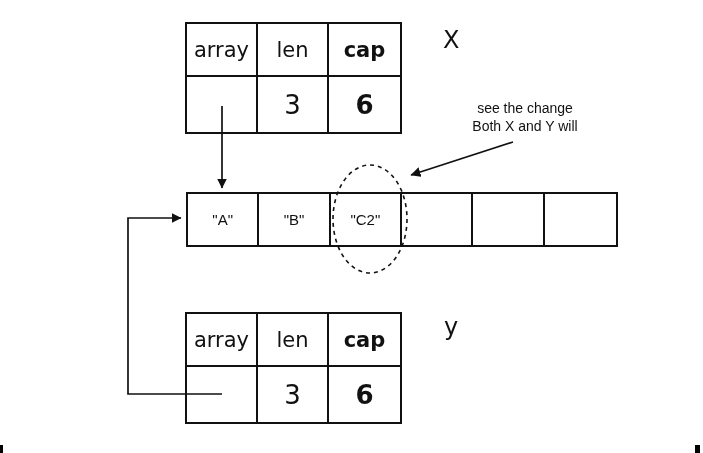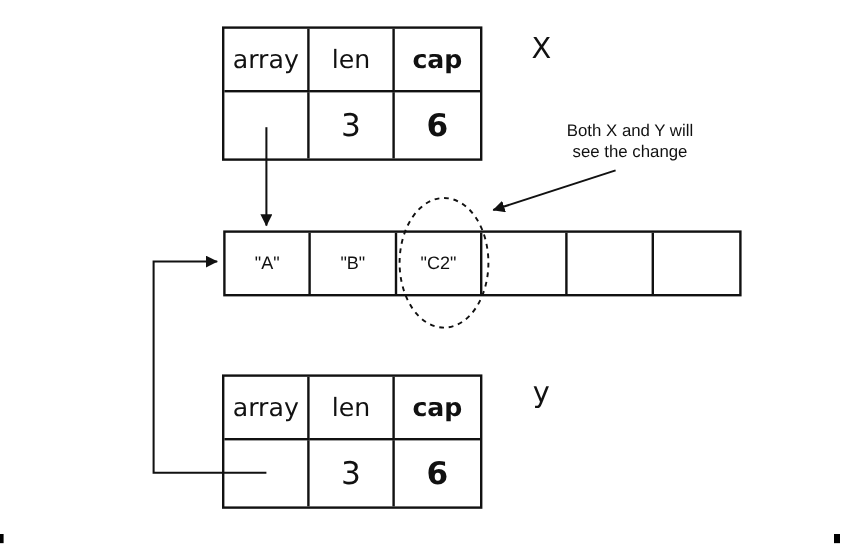--- a/index.html
+++ b/index.html
@@ -141,22 +141,22 @@
     <div class="cell head hand">array</div>
     <div class="cell head hand">len</div>
     <div class="cell head hand last-col">cap</div>
     <div class="cell val hand"></div>
     <div class="cell val hand">3</div>
     <div class="cell val hand last-col">6</div>
   </div>
   <div class="var-label hand" id="label-y">y</div>
 
   <div id="annotation">
+    <div>see the change</div>
     <div>Both X and Y will</div>
-    <div>see the change</div>
   </div>
 
   <svg id="overlay" viewBox="0 0 703 453" xmlns="http://www.w3.org/2000/svg">
     <defs>
       <marker id="arrowhead" markerUnits="userSpaceOnUse" markerWidth="12" markerHeight="10" refX="9.5" refY="5" orient="auto">
         <path d="M0,0 L10,5 L0,10 Z" fill="#111111"></path>
       </marker>
     </defs>
 
     <line x1="222" y1="106" x2="222" y2="188" stroke="#111111" stroke-width="1.7" marker-end="url(#arrowhead)"></line>

